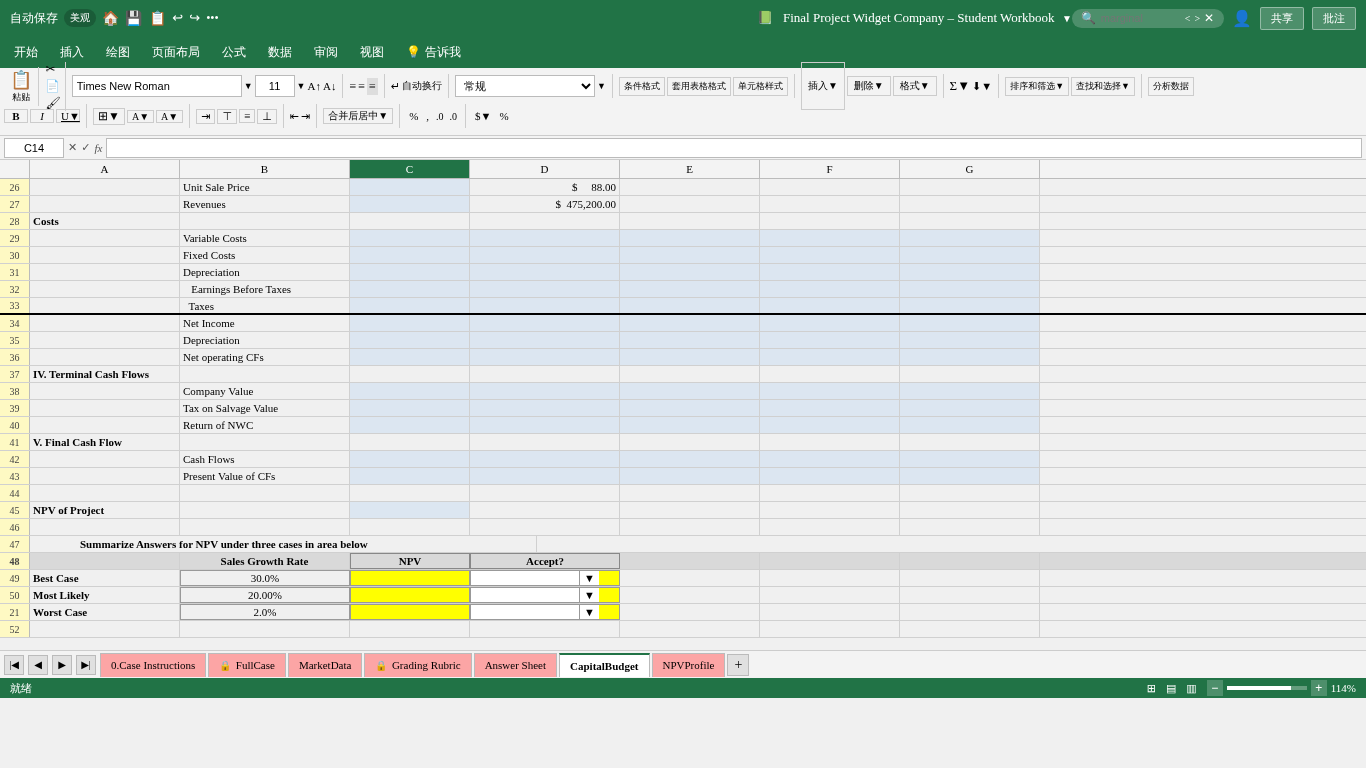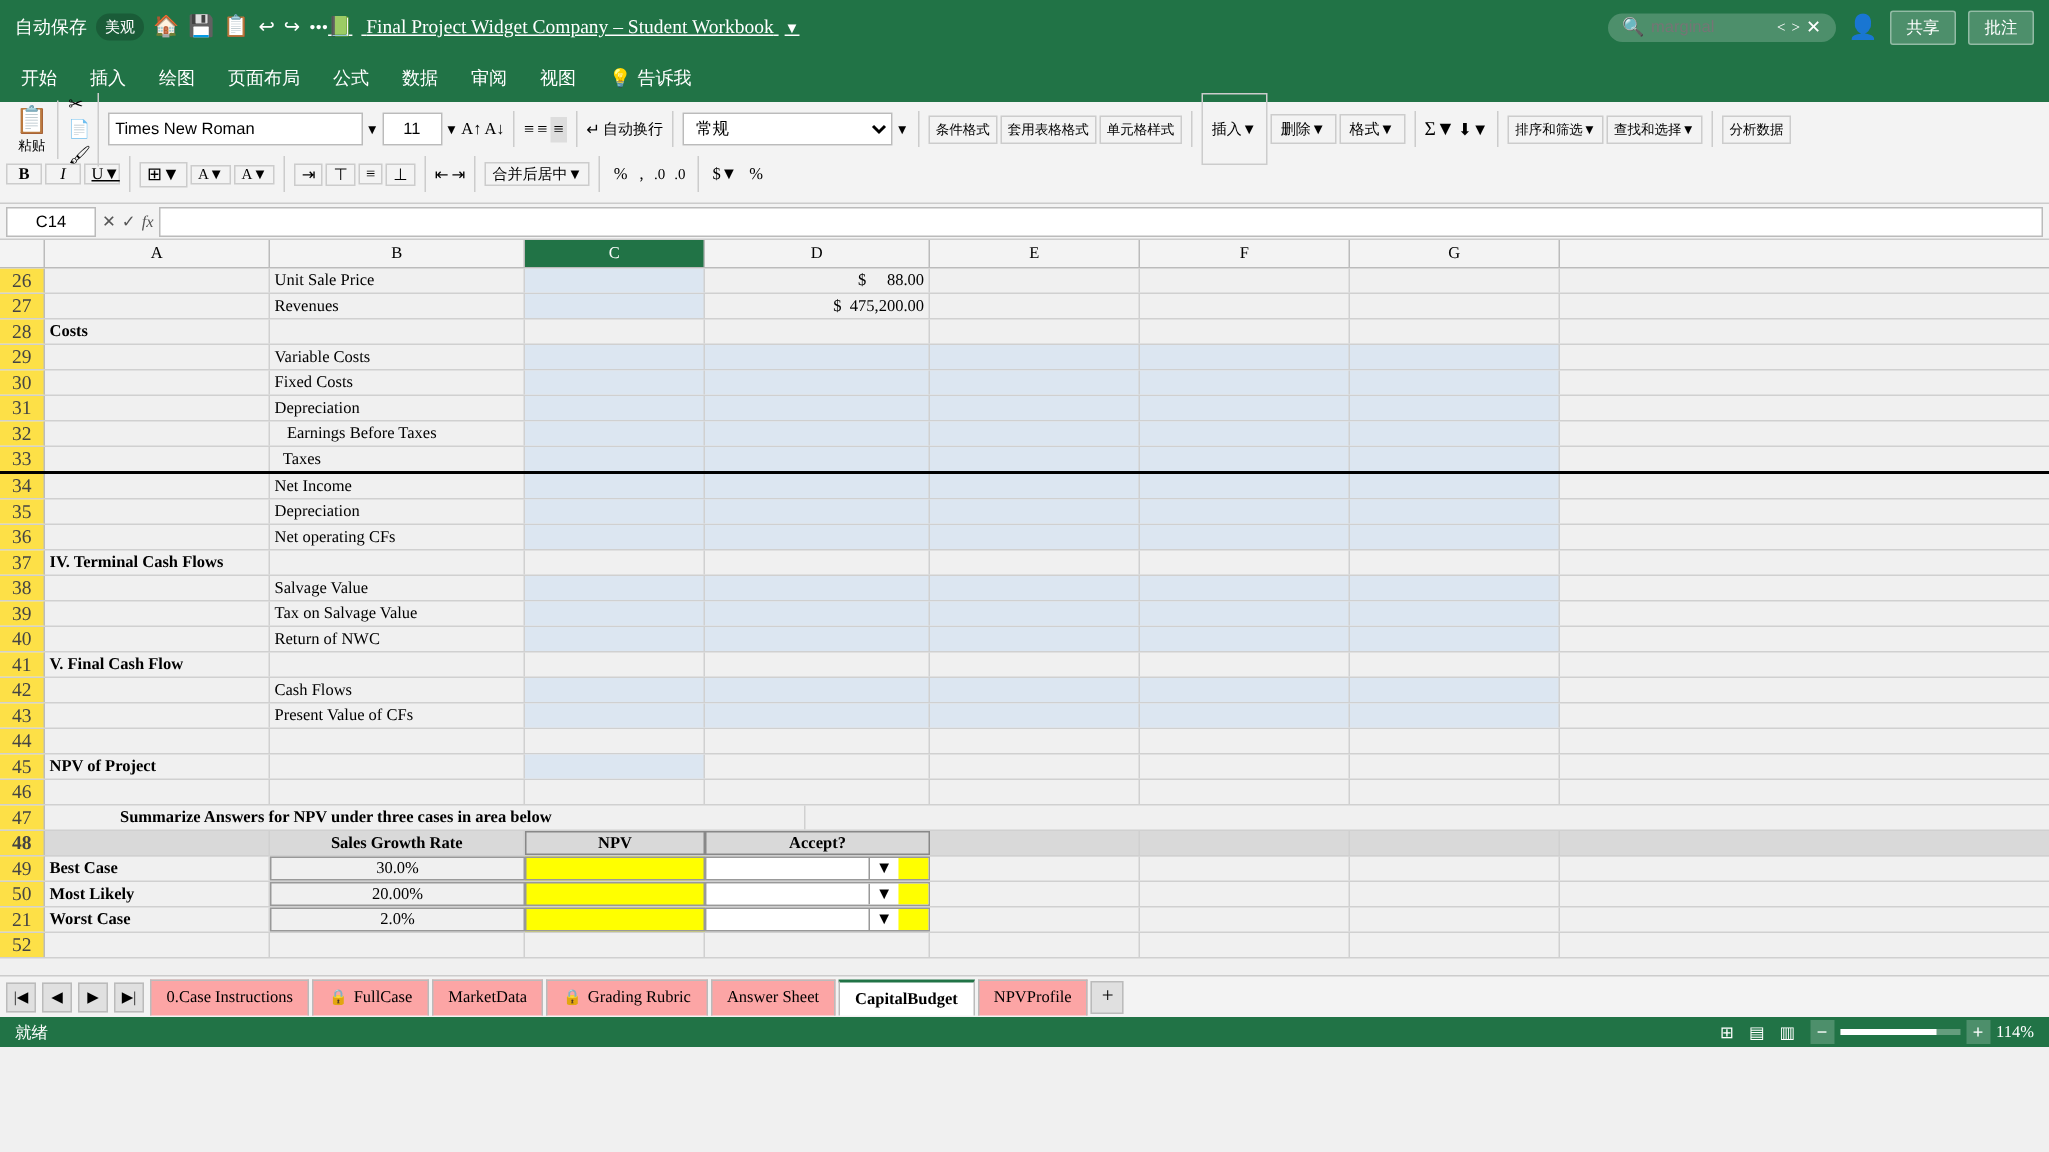--- a/index.html
+++ b/index.html
@@ -9,21 +9,21 @@
     #titlebar {
       height: 36px;
       background: #217346;
       display: flex;
       align-items: center;
       justify-content: space-between;
       padding: 0 10px;
       color: white;
     }
     #titlebar .left-icons { display: flex; align-items: center; gap: 6px; font-size: 12px; }
-    #titlebar .center-title { font-size: 13px; font-weight: normal; flex: 1; text-align: left; text-decoration: underline; }
+    #titlebar .center-title { font-size: 13px; font-weight: normal; flex: 1; text-align: right; }
     #titlebar .right-icons { display: flex; align-items: center; gap: 8px; font-size: 12px; }
 
     
     #menubar {
       height: 32px;
       background: #217346;
       display: flex;
       align-items: center;
       padding: 0 4px;
       color: white;
@@ -144,24 +144,24 @@
       overflow-x: hidden;
       flex: 1;
     }
     .grid-row {
       display: flex;
       border-bottom: 1px solid #d0d0d0;
       min-height: 17px;
     }
     .row-num {
       width: 30px; min-width: 30px;
-      background: #fde047;
+      background: #fef9c3;
       border-right: 1px solid #bbb;
       text-align: center;
-      font-size: 13px;
+      font-size: 10px;
       color: #444;
       display: flex;
       align-items: center;
       justify-content: center;
       cursor: pointer;
       user-select: none;
     }
     .cell {
       border-right: 1px solid #d0d0d0;
       padding: 1px 3px;
@@ -540,21 +540,21 @@
       <div class="cell col-c"></div>
       <div class="cell col-d"></div>
       <div class="cell col-e"></div>
       <div class="cell col-f"></div>
       <div class="cell col-g"></div>
     </div>
 
     <div class="grid-row">
       <div class="row-num">38</div>
       <div class="cell col-a"></div>
-      <div class="cell col-b">Salvage Value</div>
+      <div class="cell col-b">Company Value</div>
       <div class="cell col-c cell-blue"></div>
       <div class="cell col-d cell-blue"></div>
       <div class="cell col-e cell-blue"></div>
       <div class="cell col-f cell-blue"></div>
       <div class="cell col-g cell-blue"></div>
     </div>
 
     <div class="grid-row">
       <div class="row-num">39</div>
       <div class="cell col-a"></div>

